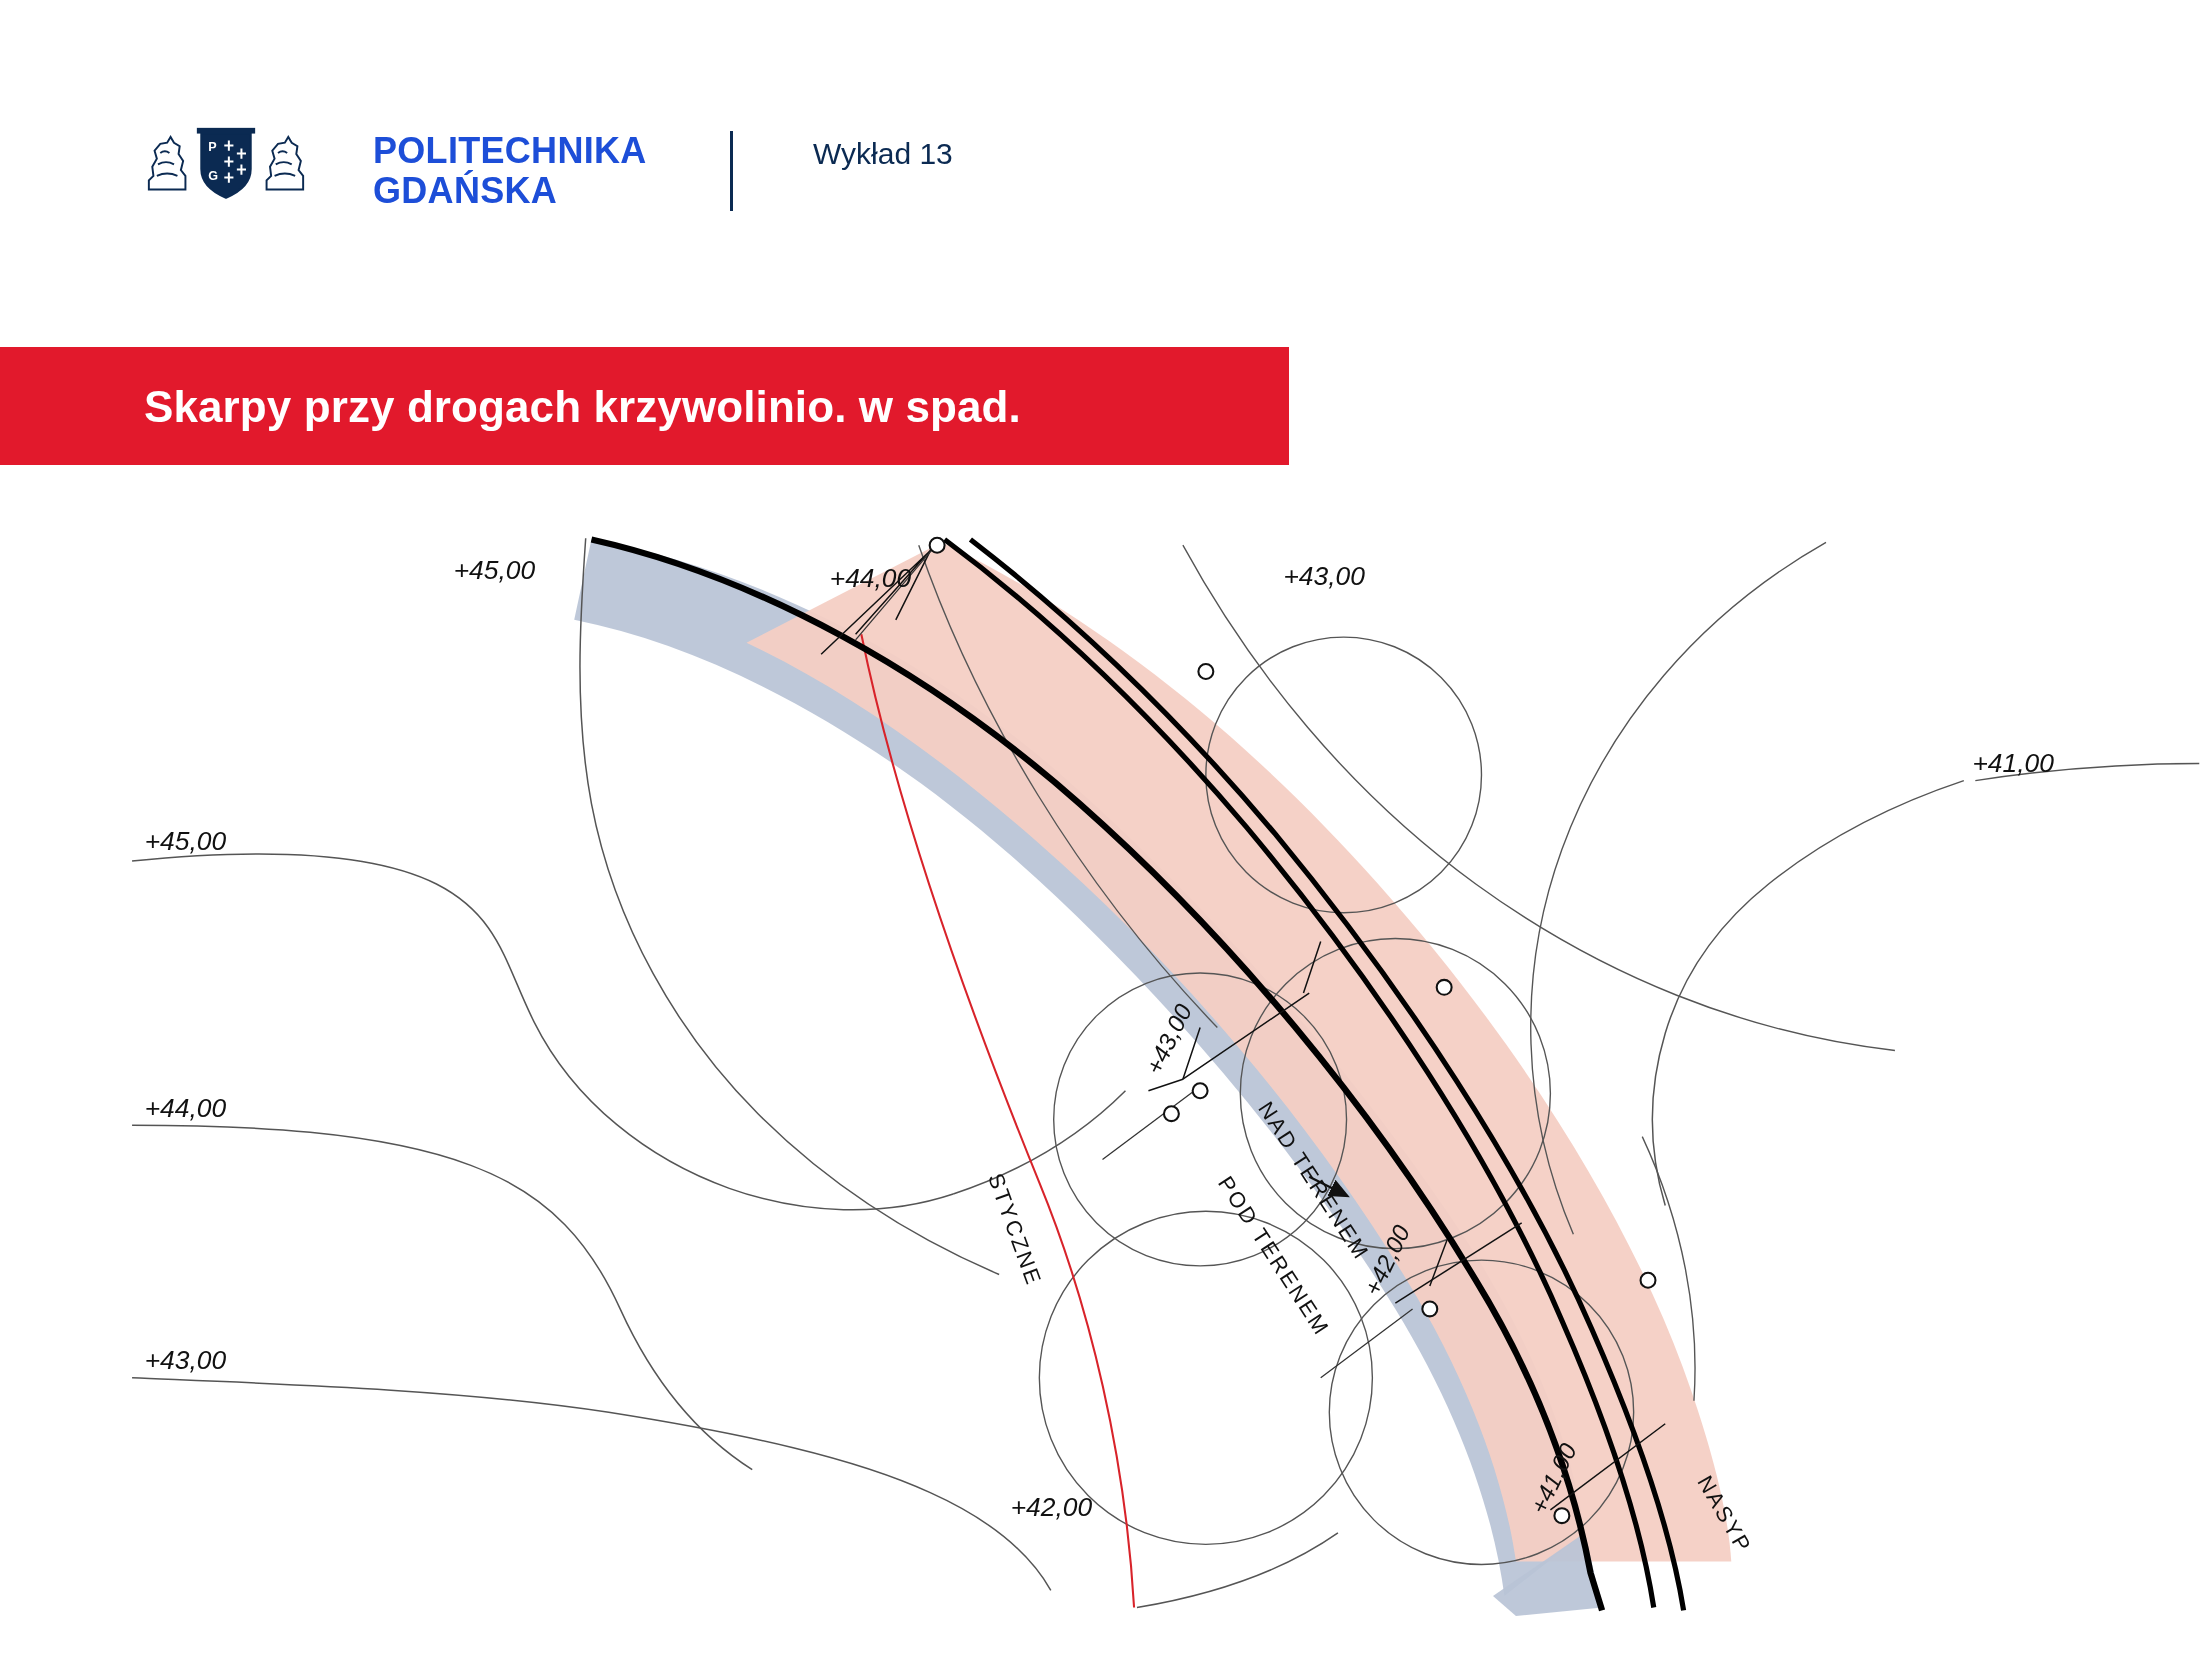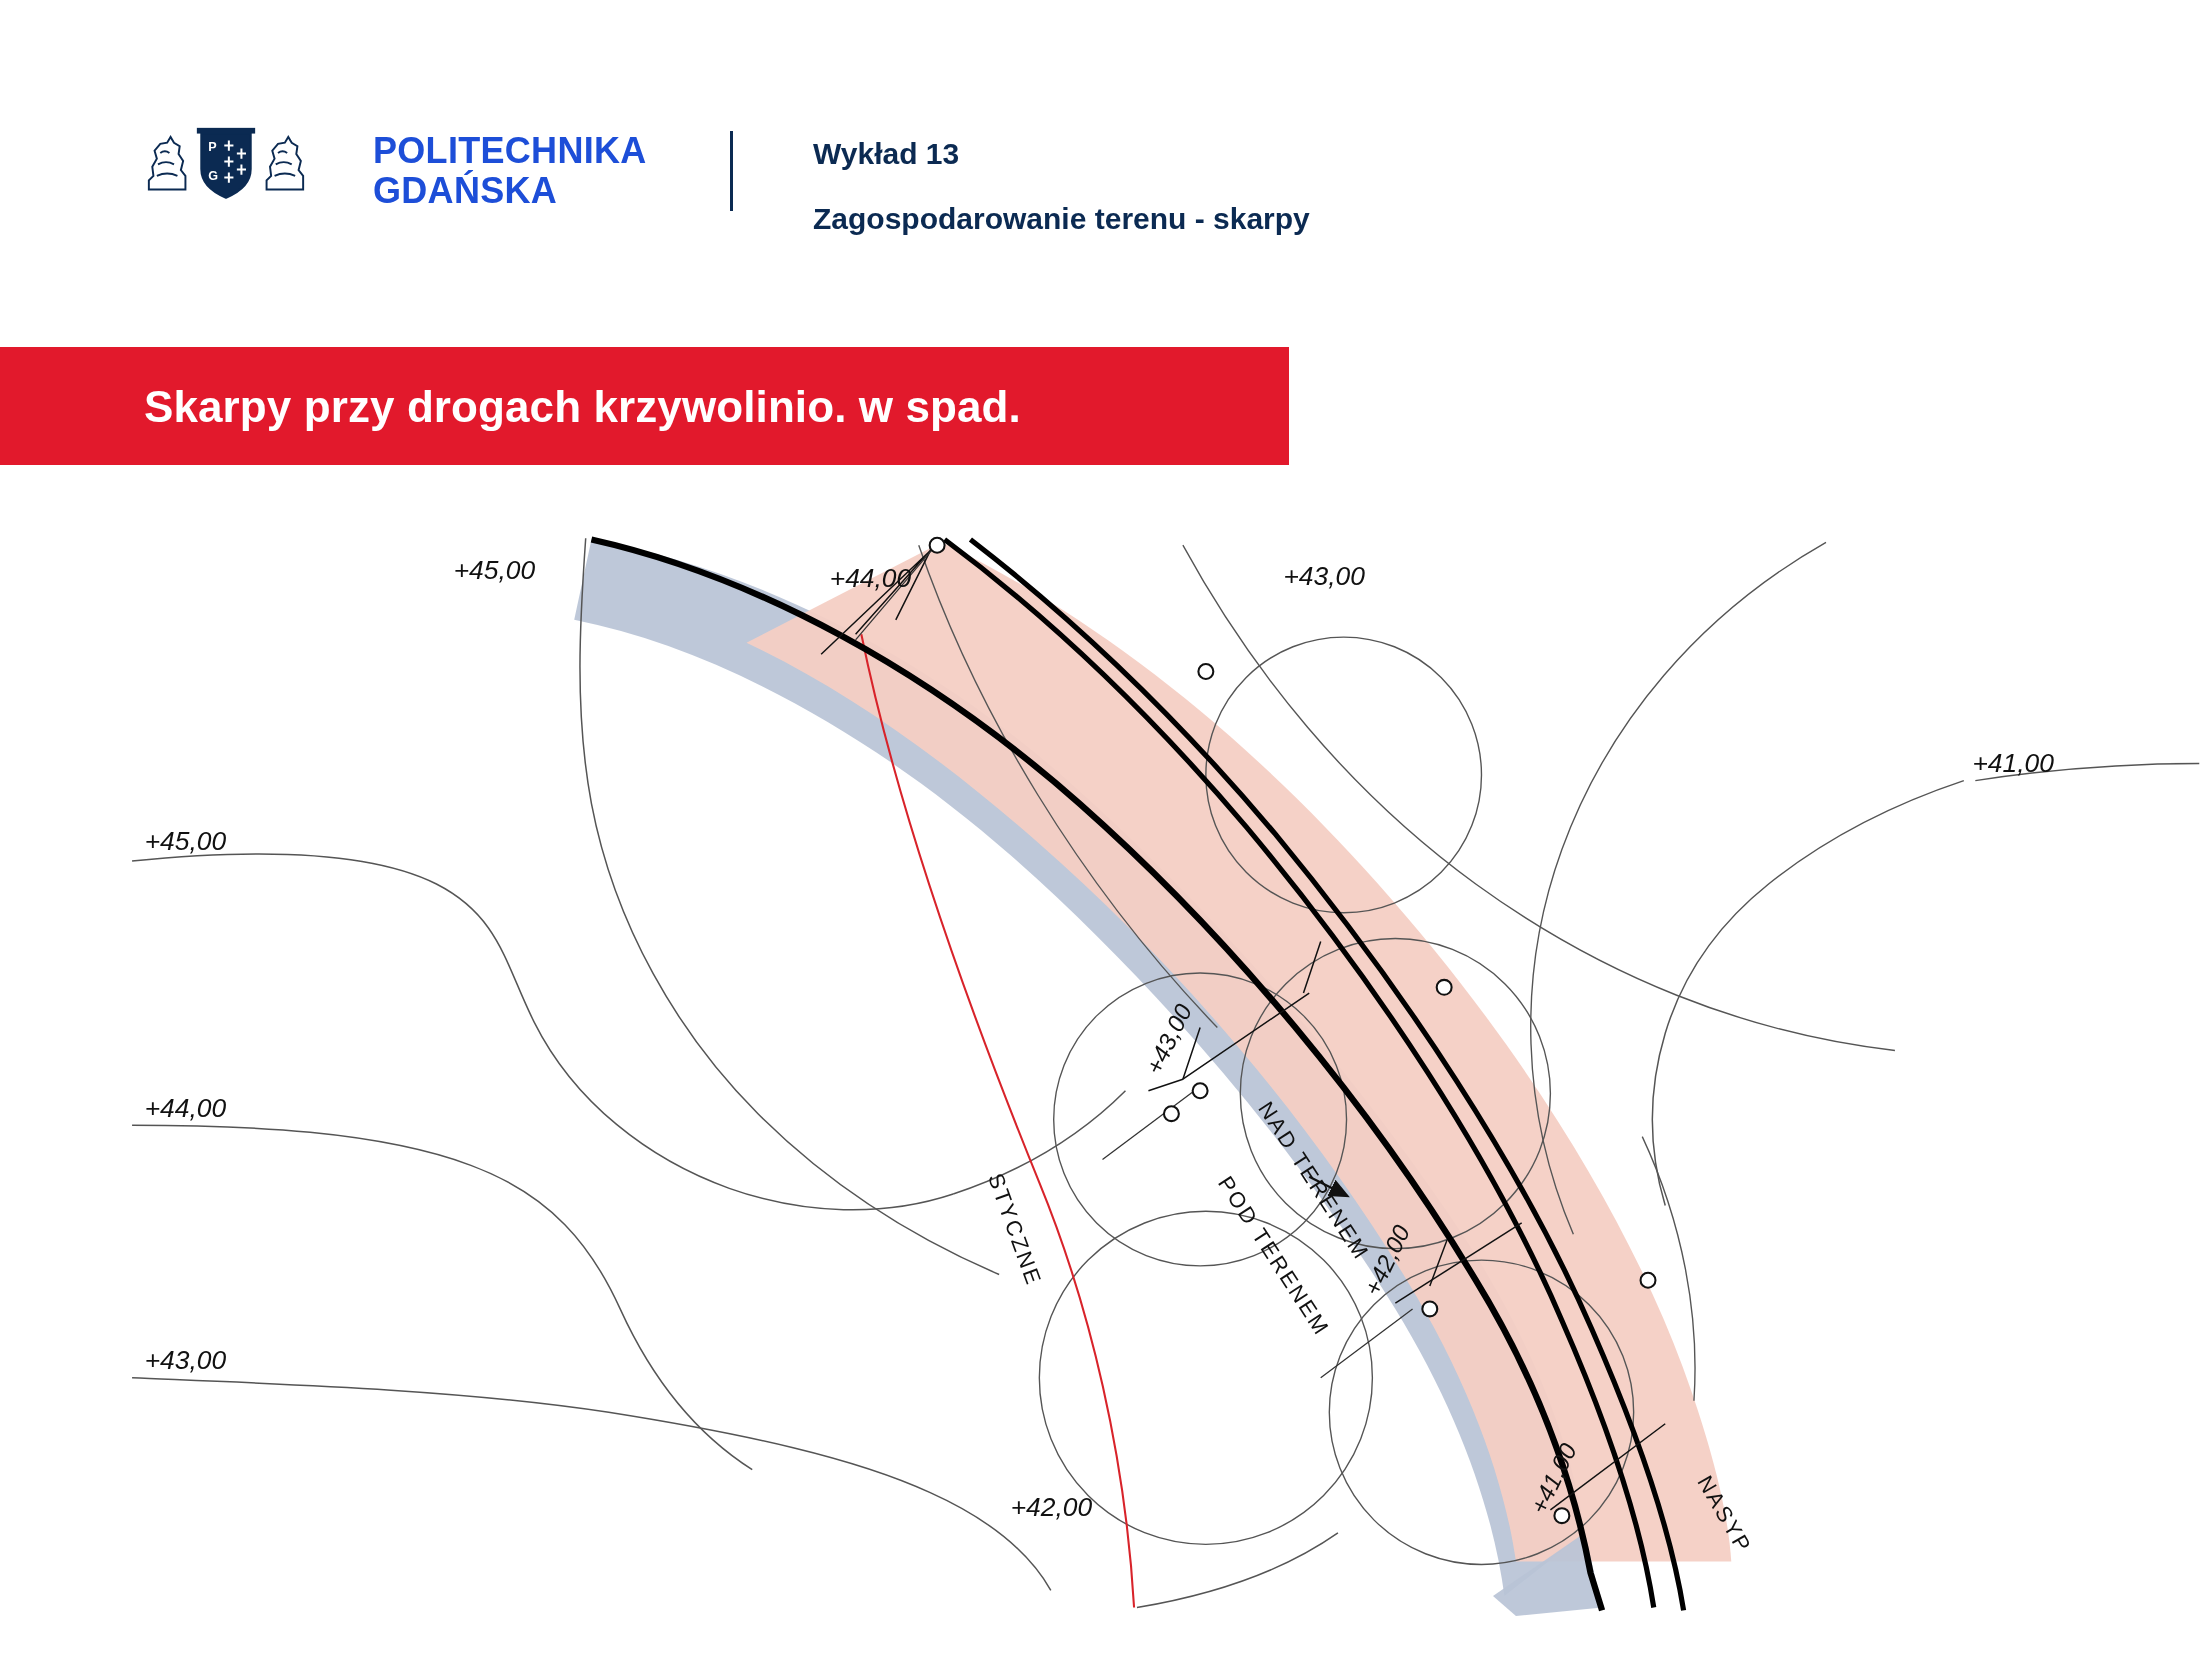--- a/index.html
+++ b/index.html
@@ -45,21 +45,21 @@
     top: 131px;
     width: 2.9px;
     height: 80px;
     background: #0b2a52;
   }
   .lecture-no {
     position: absolute;
     left: 813px;
     top: 137px;
     color: #0b2a52;
-    font-weight: bold;
+    font-weight: normal;
     font-size: 30px;
   }
   .lecture-title {
     position: absolute;
     left: 813px;
     top: 202px;
     color: #0b2a52;
     font-weight: bold;
     font-size: 30px;
   }
@@ -153,21 +153,20 @@
   </div>
 
   <div class="logo-text">
     <div>POLITECHNIKA</div>
     <div>GDAŃSKA</div>
   </div>
 
   <div class="header-divider"></div>
 
   <div class="lecture-no">Wykład 13</div>
-  <div class="lecture-title">Zagospodarowanie terenu - skarpy</div>
 </div>
 
 <div class="title-bar"></div>
 <div class="title-bar-text">Skarpy przy drogach krzywolinio. w spad.</div>
 
 <div class="drawing">
 <svg width="2205" height="1160" viewBox="0 0 3840 2020" xmlns="http://www.w3.org/2000/svg">
 
   <defs>
     <clipPath id="clipAll">

